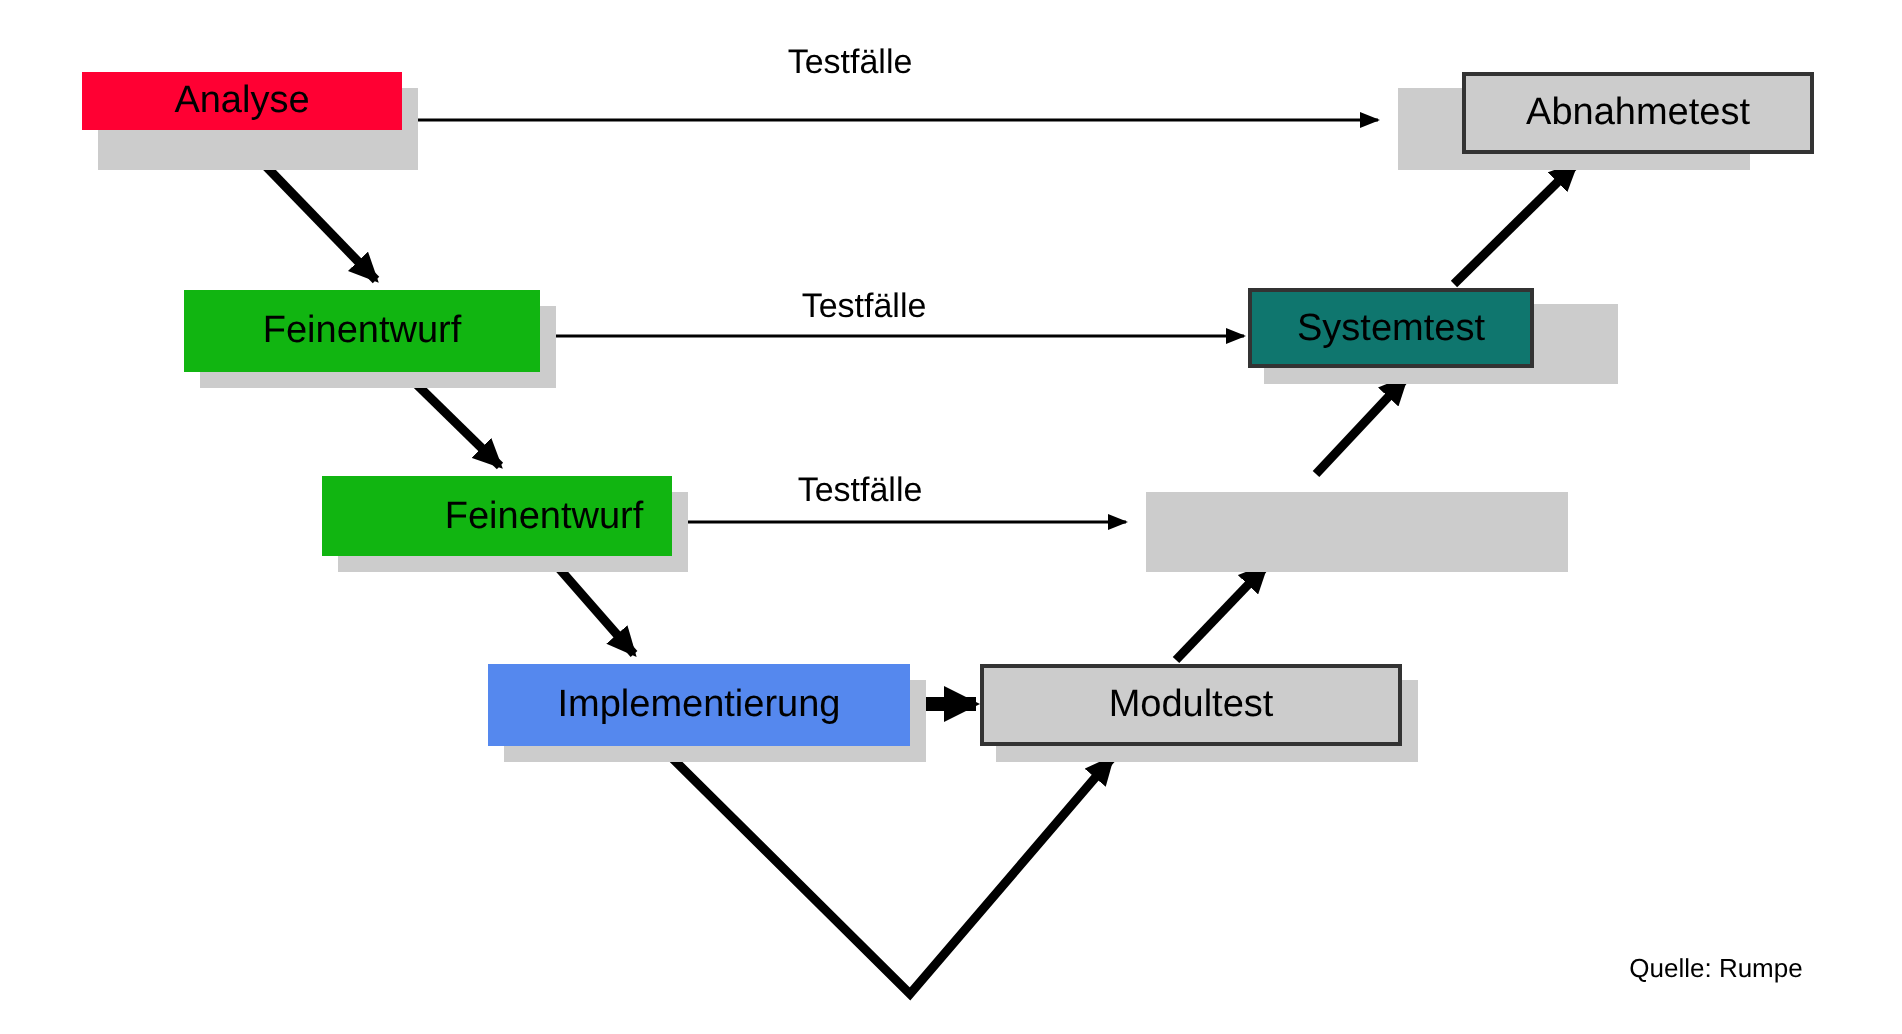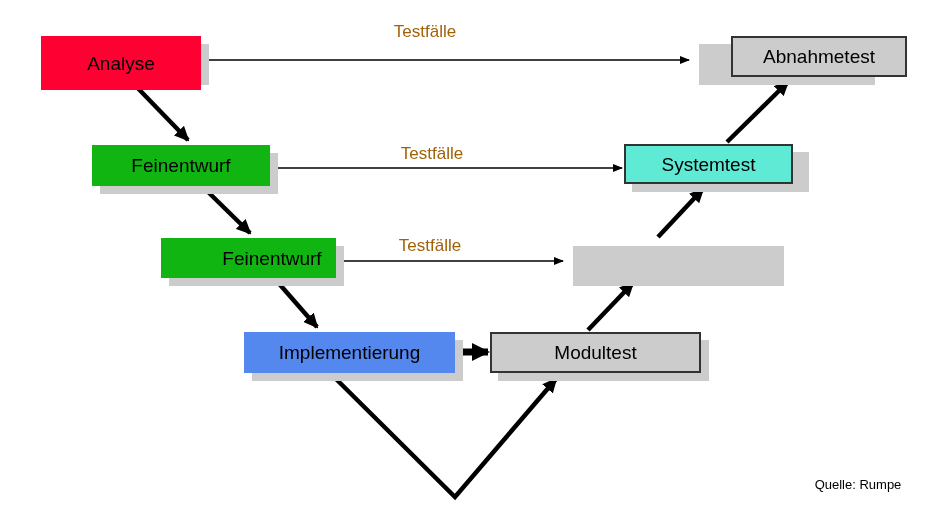--- a/index.html
+++ b/index.html
@@ -39,21 +39,21 @@
     display: block;
     pointer-events: none;
   }
   .shadow {
     position: absolute;
     background: #cccccc;
     z-index: 2;
   }
   .edge-label {
     position: absolute;
-    color: #a16207;
+    color: #000000;
     white-space: nowrap;
     z-index: 4;
     line-height: 1;
   }
   .source-note {
     position: absolute;
     color: #000000;
     white-space: nowrap;
     z-index: 4;
     line-height: 1;
@@ -102,42 +102,42 @@
 
   <div class="shadow" style="left:49px; top:44px; width:160px; height:41px;"></div>
   <div class="shadow" style="left:100px; top:153px; width:178px; height:41px;"></div>
   <div class="shadow" style="left:169px; top:246px; width:175px; height:40px;"></div>
   <div class="shadow" style="left:252px; top:340px; width:211px; height:41px;"></div>
   <div class="shadow" style="left:498px; top:340px; width:211px; height:41px;"></div>
   <div class="shadow" style="left:573px; top:246px; width:211px; height:40px;"></div>
   <div class="shadow" style="left:632px; top:152px; width:177px; height:40px;"></div>
   <div class="shadow" style="left:699px; top:44px; width:176px; height:41px;"></div>
 
-  <div class="node" style="left:41px; top:36px; width:160px; height:54px; background:#ff0033; font-size:19px;justify-content:center;">
+  <div class="node" style="left:41px; top:36px; width:160px; height:29px; background:#ff0033; font-size:19px;justify-content:center;">
     <span class="node-label">Analyse</span>
   </div>
 
   <div class="node" style="left:92px; top:145px; width:178px; height:41px; background:#11b511; font-size:19px;">
     <span class="node-label">Feinentwurf</span>
   </div>
 
   <div class="node" style="left:161px; top:238px; width:175px; height:40px; background:#11b511; font-size:19px;padding-left:47px;">
     <span class="node-label">Feinentwurf</span>
   </div>
 
   <div class="node" style="left:244px; top:332px; width:211px; height:41px; background:#5588ee; font-size:19px;">
     <span class="node-label">Implementierung</span>
   </div>
 
   <div class="node" style="left:490px; top:332px; width:211px; height:41px; background:#cccccc; border:2px solid #333333; font-size:19px;">
     <span class="node-label">Modultest</span>
   </div>
 
 
-  <div class="node" style="left:624px; top:144px; width:169px; height:40px; background:#5eead4; border:2px solid #333333; font-size:19px;">
+  <div class="node" style="left:624px; top:144px; width:143px; height:40px; background:#0f766e; border:2px solid #333333; font-size:19px;">
     <span class="node-label">Systemtest</span>
   </div>
 
   <div class="node" style="left:691px; top:36px; width:176px; height:41px; background:#cccccc; border:2px solid #333333; font-size:19px;margin-left:40px;">
     <span class="node-label">Abnahmetest</span>
   </div>
 
   <div class="edge-label" style="left:425px; top:31px; transform:translate(-50%,-50%); font-size:17px;">Testfälle</div>
 
   <div class="edge-label" style="left:432px; top:153px; transform:translate(-50%,-50%); font-size:17px;">Testfälle</div>

